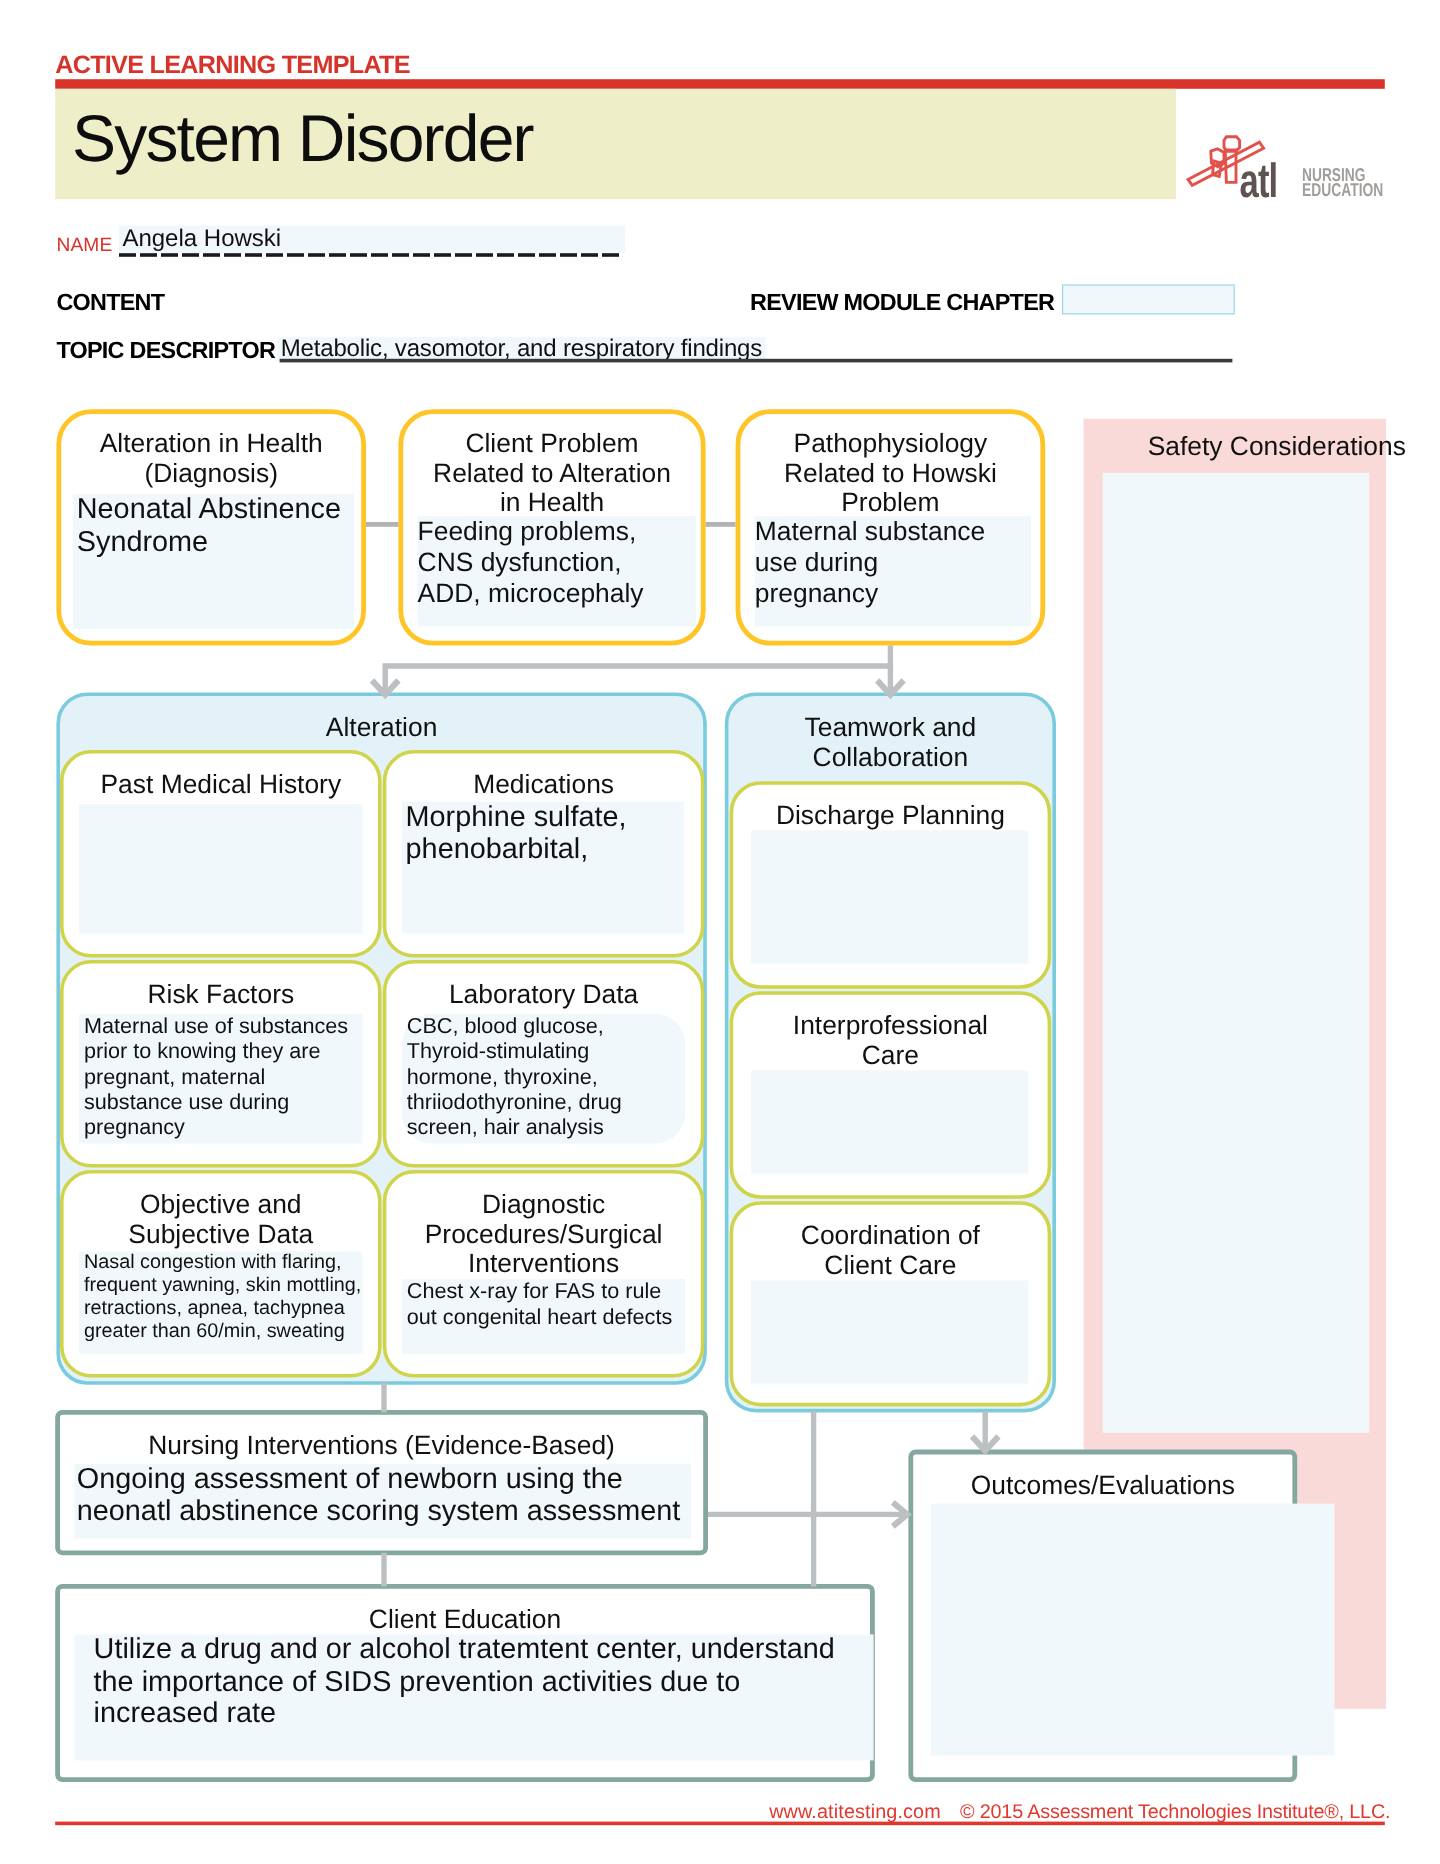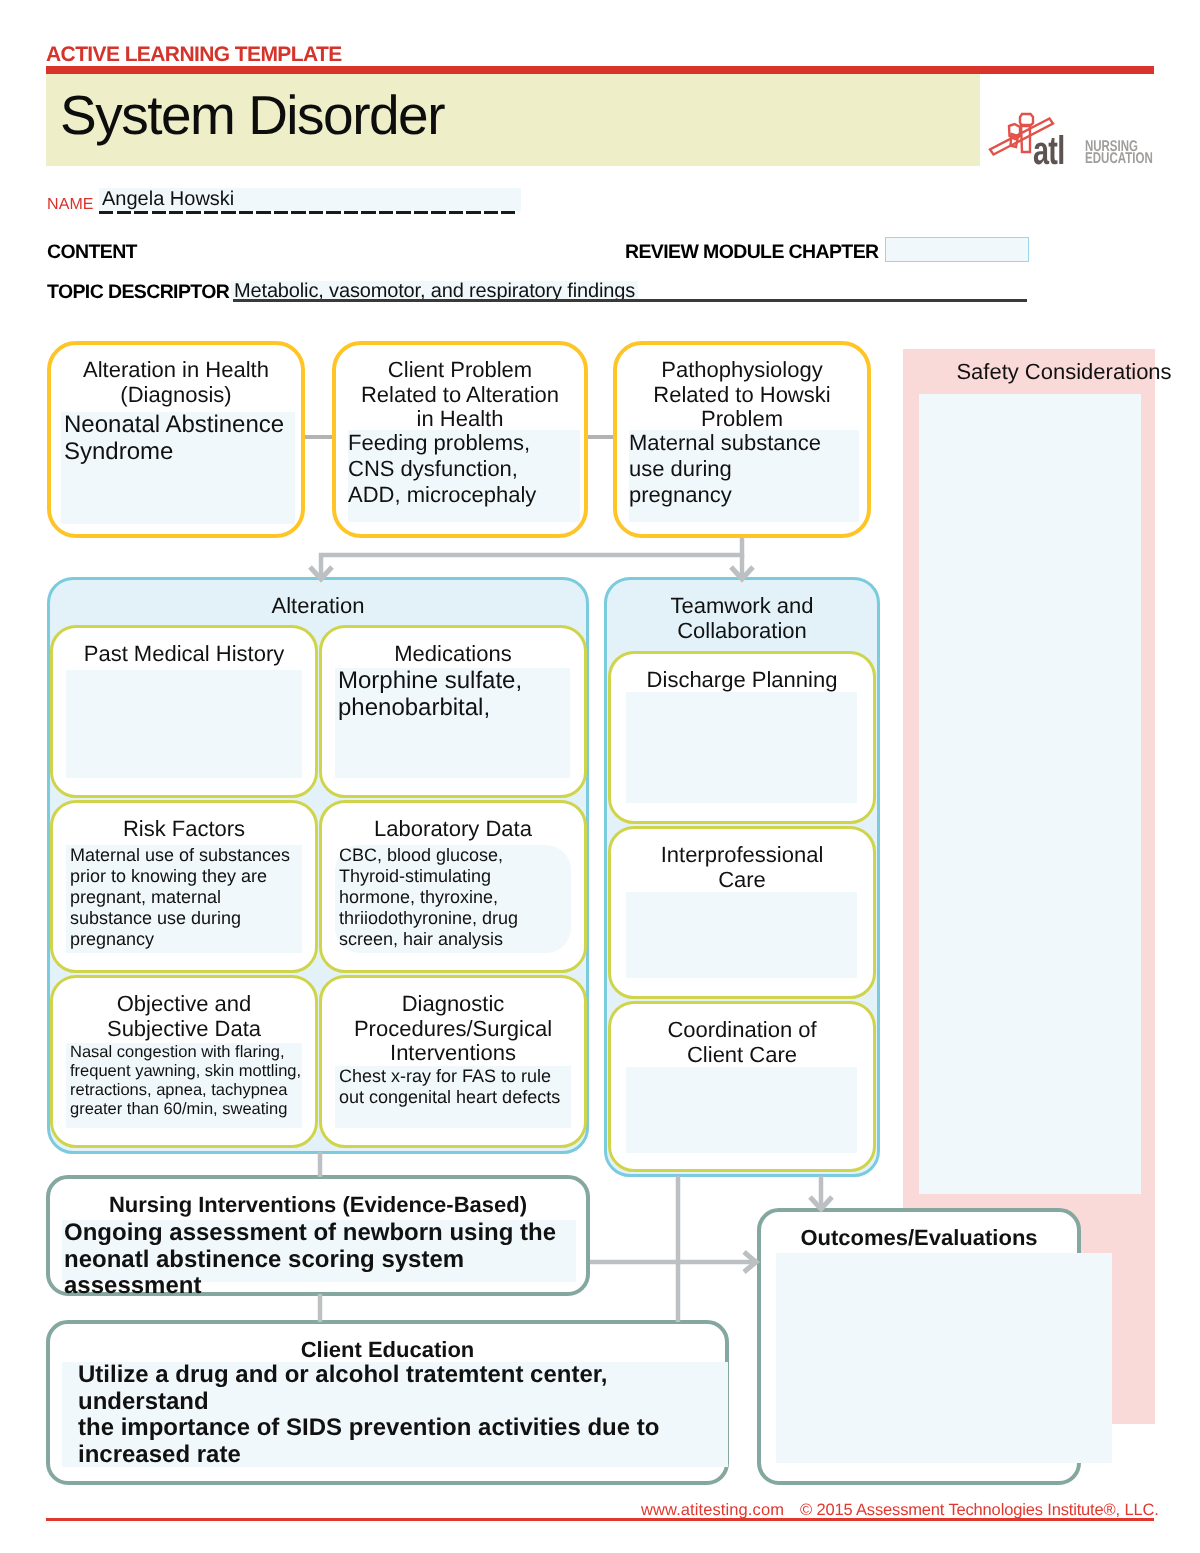--- a/index.html
+++ b/index.html
@@ -30,21 +30,21 @@
 
   
   .rb{position:absolute;box-sizing:border-box;border-radius:28px;background:#fff;}
   .rb .hd{position:absolute;left:0;right:0;text-align:center;color:#111;
           font-size:22px;line-height:24.5px;white-space:pre-line;}
   .rb .val{position:absolute;background:#f1f8fb;color:#111;white-space:pre-line;}
 
   .gold{border:4.6px solid #ffc425;border-radius:29px;}
   .teal{border:3.6px solid #7acbdd;background:#e3f2f8;border-radius:26px;}
   .olive{border:3.8px solid #cfd44b;border-radius:26px;}
-  .sage{border:4.2px solid #84a79f;border-radius:22px;font-weight:bold;}
+  .sage{border:4.2px solid #84a79f;border-radius:6px;}
 
   .pinkpanel{position:absolute;background:#fadad8;}
   .pinkinner{position:absolute;background:#f1f8fb;}
   .pinkttl{position:absolute;text-align:center;color:#111;font-size:22px;line-height:22px;padding-left:35px;}
 
   
   .cx{position:absolute;background:#b3b3b3;}
   .conn{position:absolute;left:0;top:0;pointer-events:none;}
 
   

